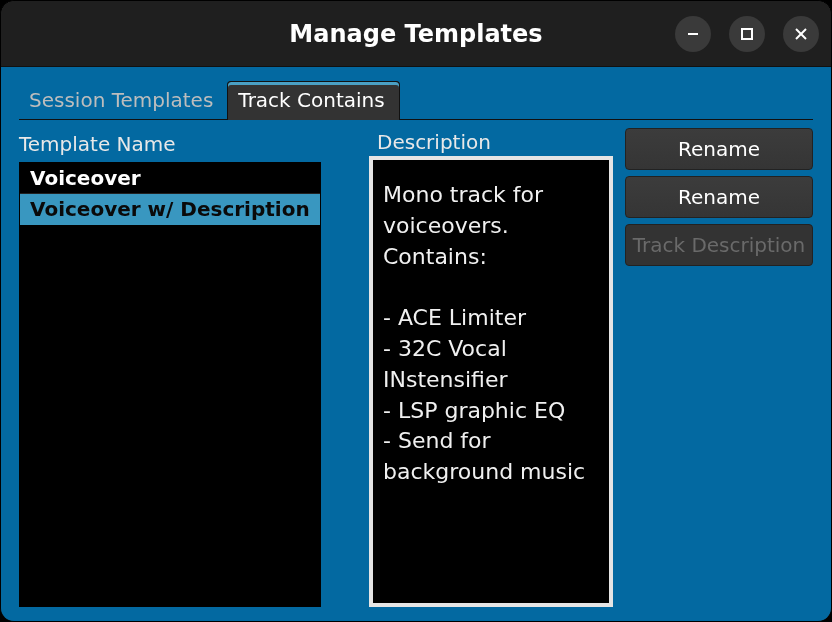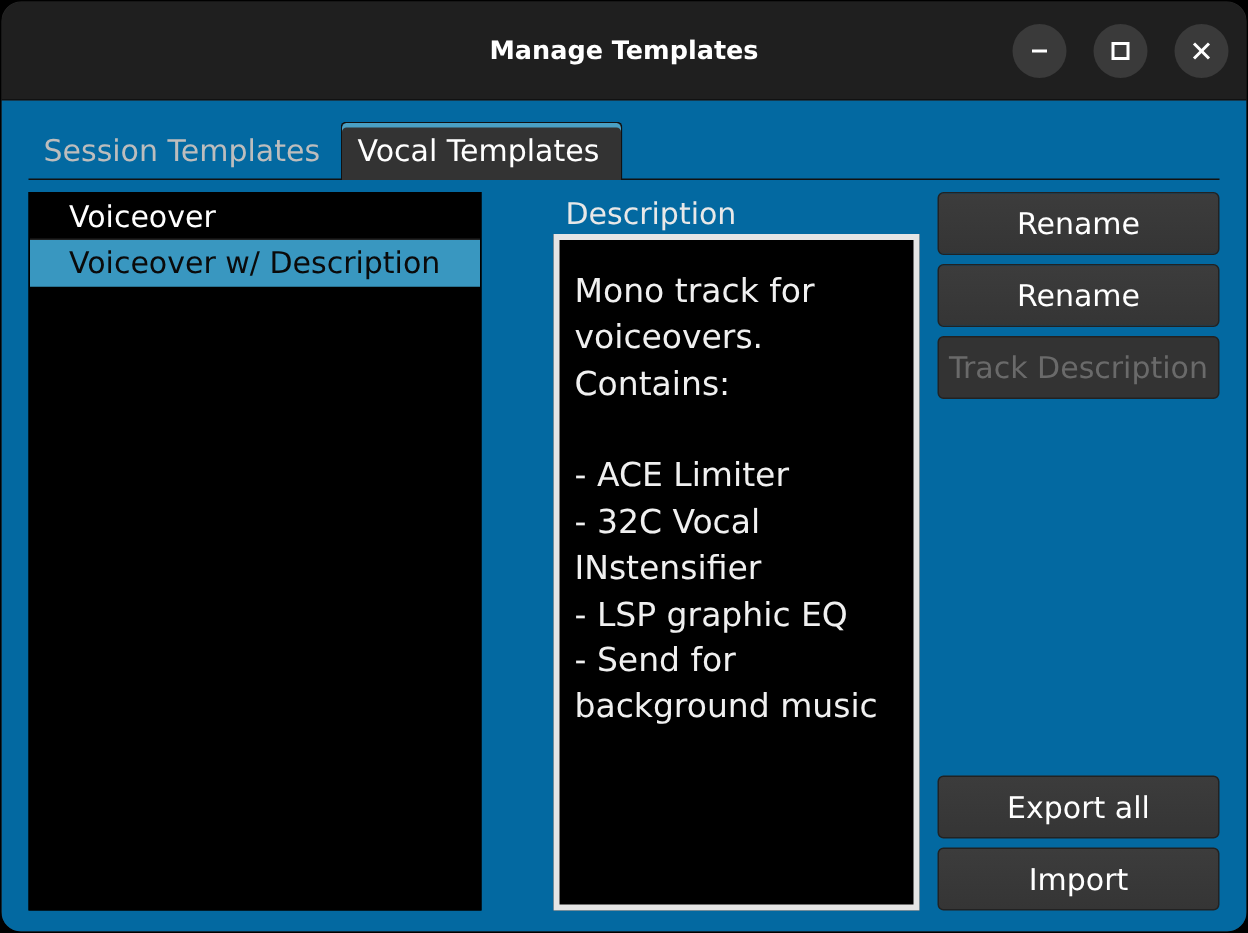--- a/index.html
+++ b/index.html
@@ -25,21 +25,21 @@
     background: #1f1f1f;
     display: flex;
     align-items: center;
     justify-content: center;
     position: relative;
     border-top-left-radius: 14px;
     border-top-right-radius: 14px;
     border-bottom: 1px solid #111;
   }
   .titlebar-title {
-    font-size: 17px;
+    font-size: 24px;
     font-weight: 700;
     color: #fff;
   }
   .titlebar-controls {
     position: absolute;
     right: 12px;
     top: 0;
     height: 100%;
     display: flex;
     align-items: center;
@@ -107,24 +107,25 @@
     padding: 4px 6px 6px 0;
   }
   .list {
     flex: 1;
     background: #000;
     border: 1px solid #000;
     overflow: hidden;
   }
   .list-row {
     font-size: 20px;
-    padding: 3px 10px 3px 26px;
+    padding: 3px 10px 3px 10px;
     cursor: pointer;
     color: #fff;
     border-bottom: 1px solid #222;
+    font-weight: bold;
   }
   .list-row.selected {
     background: #3997c0;
     color: #0a0a0a;
     border-bottom: 1px solid #3997c0;
   }
   .mid-pane {
     flex: 1;
     display: flex;
     flex-direction: column;
@@ -205,28 +206,29 @@
     </div>
   </div>
 
   <div class="content">
 
     <div class="tabs">
       <div class="tab inactive">
         <span>Session Templates</span>
       </div>
       <div class="tab active">
-        <span>Vocal Templates</span>
+        <span>Track Contains</span>
       </div>
     </div>
     <div class="tabbar-line"></div>
 
     <div class="panes">
 
       <div class="left-pane">
+        <div class="col-header">Template Name</div>
         <div class="list">
           <div class="list-row">
             <span>Voiceover</span>
           </div>
           <div class="list-row selected">
             <span>Voiceover w/ Description</span>
           </div>
         </div>
       </div>
 
@@ -245,27 +247,19 @@
           <div class="btn">
             <span>Rename</span>
           </div>
           <div class="btn">
             <span>Rename</span>
           </div>
           <div class="btn disabled">
             <span>Track Description</span>
           </div>
         </div>
-        <div class="btn-group">
-          <div class="btn">
-            <span>Export all</span>
-          </div>
-          <div class="btn">
-            <span>Import</span>
-          </div>
-        </div>
       </div>
 
     </div>
 
 
   </div>
 </div>
 
 </body></html>

